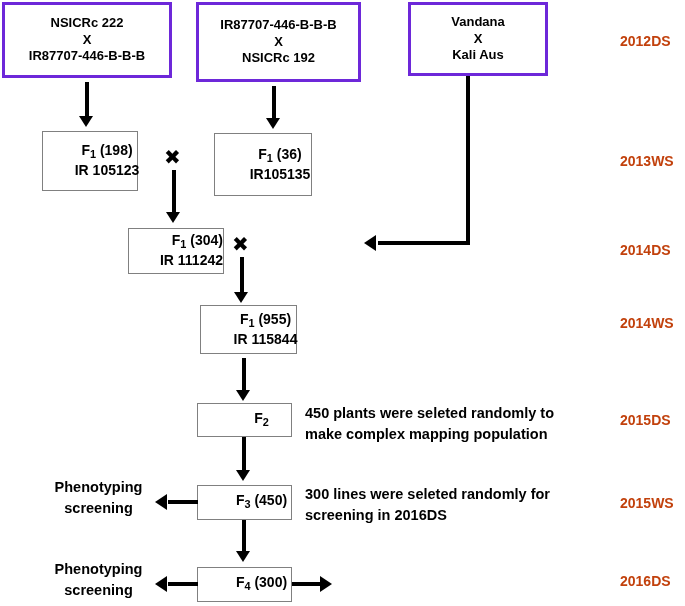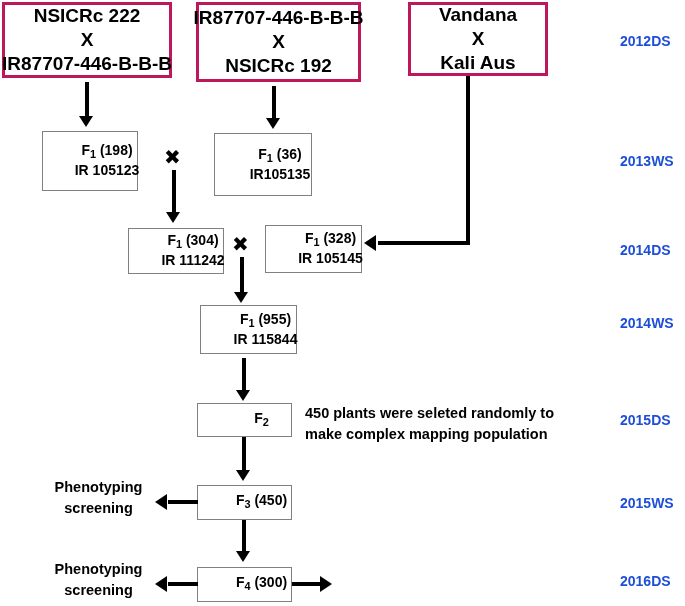--- a/index.html
+++ b/index.html
@@ -22,22 +22,22 @@
     display: flex;
     flex-direction: column;
     align-items: center;
     justify-content: center;
     text-align: center;
     color: #000000;
     font-weight: bold;
     line-height: 1.28;
   }
   .box.parent {
-    border: 3px solid #be185d;
-    font-size: 19px;
+    border: 3px solid #6d28d9;
+    font-size: 13px;
   }
   .box.gen {
     border: 1.5px solid #808080;
     font-size: 14px;
     padding-left: 34px;
   }
   .box .ln { display: block; white-space: nowrap; }
   .sub { font-size: 0.78em; vertical-align: -0.28em; }
 
   .vline {
@@ -84,21 +84,21 @@
   .note {
     position: absolute;
     color: #000000;
     font-weight: bold;
     font-size: 14.5px;
     line-height: 1.45;
     white-space: pre-line;
   }
   .year {
     position: absolute;
-    color: #1d4ed8;
+    color: #c2410c;
     font-weight: bold;
     font-size: 14px;
     white-space: nowrap;
   }
   .sidelabel {
     position: absolute;
     color: #000000;
     font-weight: bold;
     font-size: 14.5px;
     line-height: 1.45;
@@ -147,29 +147,25 @@
   <div class="box gen" style="left:214px; top:133px; width:98px; height:63px;">
     <span class="ln"><span>F</span><span class="sub">1</span> <span>(36)</span></span>
     <span class="ln">IR105135</span>
   </div>
 
   <div class="xmark" style="left:164px; top:147px;">✖</div>
 
   <div class="vline" style="left:172px; top:170px; width:4px; height:45px;"></div>
   <div class="arrow-down" style="left:166px; top:212px;"></div>
 
-  <div class="box gen" style="left:128px; top:228px; width:96px; height:46px;">
+  <div class="box gen" style="left:128px; top:228px; width:96px; height:46px;align-items:flex-end;">
     <span class="ln"><span>F</span><span class="sub">1</span> <span>(304)</span></span>
     <span class="ln">IR 111242</span>
   </div>
 
-  <div class="box gen" style="left:265px; top:225px; width:97px; height:48px;">
-    <span class="ln"><span>F</span><span class="sub">1</span> <span>(328)</span></span>
-    <span class="ln">IR 105145</span>
-  </div>
 
   <div class="xmark" style="left:232px; top:234px;">✖</div>
   <div class="vline" style="left:240px; top:257px; width:4px; height:38px;"></div>
   <div class="arrow-down" style="left:234px; top:292px;"></div>
 
   <div class="box gen" style="left:200px; top:305px; width:97px; height:49px;">
     <span class="ln"><span>F</span><span class="sub">1</span> <span>(955)</span></span>
     <span class="ln">IR 115844</span>
   </div>
 
@@ -189,20 +185,22 @@
   <div class="box gen" style="left:197px; top:485px; width:95px; height:35px;">
     <span class="ln"><span>F</span><span class="sub">3</span> <span>(450)</span></span>
   </div>
 
   <div class="sidelabel" style="left:36px; top:477px; width:125px;">Phenotyping
 screening</div>
 
   <div class="hline" style="left:168px; top:500px; width:30px; height:4px;"></div>
   <div class="arrow-left" style="left:155px; top:494px;"></div>
 
+  <div class="note" style="left:305px; top:484px; width:300px;">300 lines were seleted randomly for
+screening in 2016DS</div>
 
   <div class="vline" style="left:242px; top:520px; width:4px; height:34px;"></div>
   <div class="arrow-down" style="left:236px; top:551px;"></div>
 
   <div class="box gen" style="left:197px; top:567px; width:95px; height:35px;">
     <span class="ln"><span>F</span><span class="sub">4</span> <span>(300)</span></span>
   </div>
 
   <div class="sidelabel" style="left:36px; top:559px; width:125px;">Phenotyping
 screening</div>

